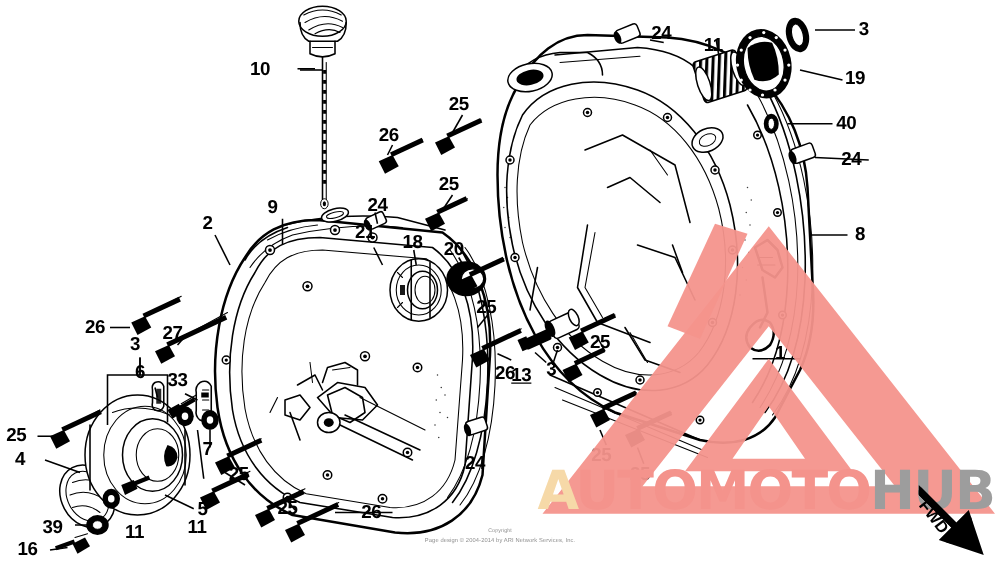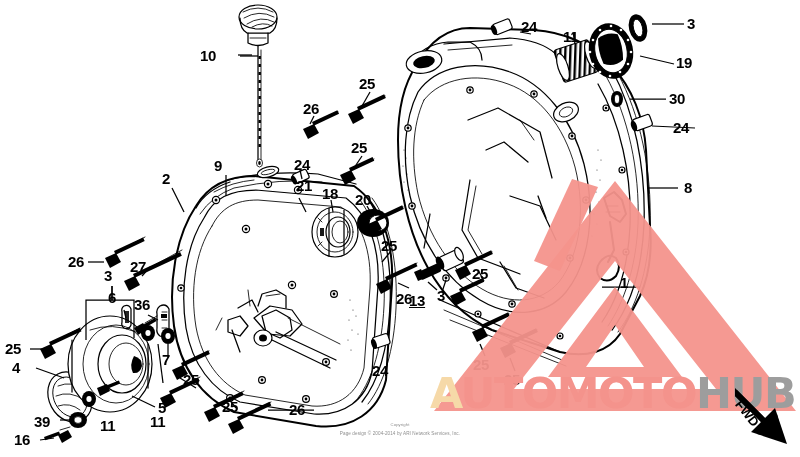--- a/index.html
+++ b/index.html
@@ -596,23 +596,23 @@
     <div class="callout" style="left:150px;top:414px;">11</div>
     <div class="callout" style="left:100px;top:418px;">11</div>
     <div class="callout" style="left:437px;top:288px;">3</div>
     <div class="callout" style="left:409px;top:293px;text-decoration:underline;">13</div>
     <div class="callout" style="left:676px;top:55px;">19</div>
     <div class="callout" style="left:563px;top:29px;">11</div>
     <div class="callout" style="left:14px;top:432px;">16</div>
     <div class="callout" style="left:687px;top:16px;">3</div>
     <div class="callout" style="left:322px;top:186px;text-align:right;">18</div>
     <div class="callout" style="left:355px;top:192px;">20</div>
-    <div class="callout" style="left:669px;top:91px;">30</div>
-    <div class="callout" style="left:296px;top:178px;">21</div>
-    <div class="callout" style="left:134px;top:297px;">36</div>
+    <div class="callout" style="left:669px;top:91px;">40</div>
+    <div class="callout" style="left:284px;top:178px;">21</div>
+    <div class="callout" style="left:134px;top:297px;">33</div>
     <div class="callout" style="left:34px;top:414px;">39</div>
     <div class="callout" style="left:521px;top:19px;">24</div>
     <div class="callout" style="left:673px;top:120px;">24</div>
     <div class="callout" style="left:294px;top:157px;">24</div>
     <div class="callout" style="left:372px;top:363px;">24</div>
     <div class="callout" style="left:359px;top:76px;">25</div>
     <div class="callout" style="left:351px;top:140px;">25</div>
     <div class="callout" style="left:381px;top:238px;">25</div>
     <div class="callout" style="left:5px;top:341px;">25</div>
     <div class="callout" style="left:183px;top:372px;">25</div>

